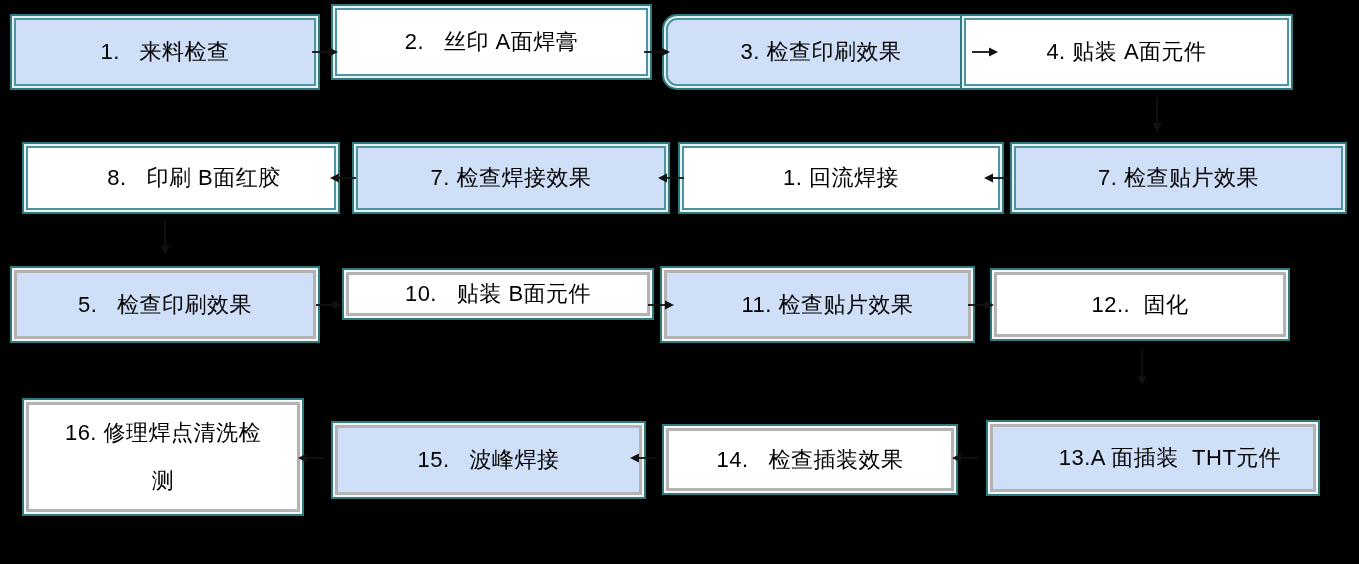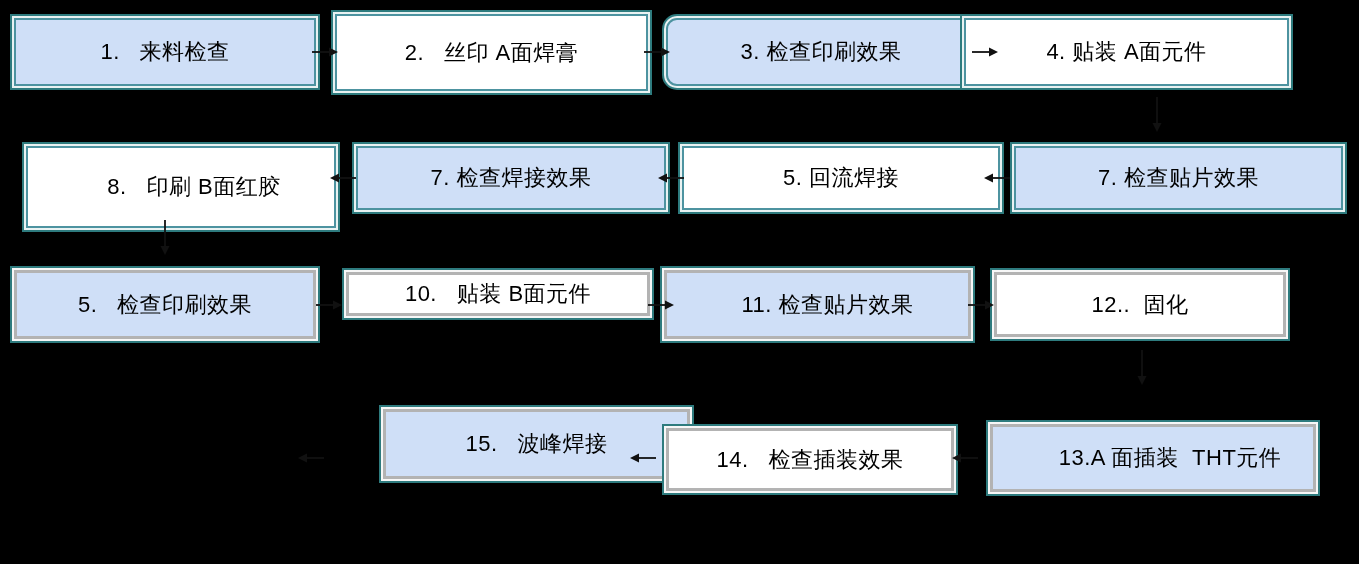--- a/index.html
+++ b/index.html
@@ -37,21 +37,21 @@
   .arr svg{ display:block; }
   .two-line{ line-height:48px; white-space:pre; flex-direction:column; display:flex; }
   .two-line span{ display:block; }
 </style>
 </head>
 <body>
 
 <div id="canvas">
 
   <div class="box blue ring-teal" style="left:10px;  top:14px; width:310px; height:76px;"><span>1.   来料检查</span></div>
-  <div class="box white ring-teal" style="left:331px; top:10px; width:321px; height:85px;"><span>2.   丝印 A面焊膏</span></div>
+  <div class="box white ring-teal" style="left:331px; top:4px; width:321px; height:76px;"><span>2.   丝印 A面焊膏</span></div>
   <div class="box blue ring-teal" style="left:662px; top:14px; width:318px; height:76px;border-radius:15px;"><span>3. 检查印刷效果</span></div>
   <div class="box white ring-teal" style="left:960px; top:14px; width:333px; height:76px;"><span>4. 贴装 A面元件</span></div>
 
   <div class="arr" style="left:312px; top:46px;">
       <svg width="26" height="12">
         <line x1="0" y1="6" x2="17" y2="6" stroke="#111" stroke-width="1.8"></line>
         <polygon points="17,1.5 26,6 17,10.5" fill="#111"></polygon>
       </svg>
     </div>
   <div class="arr" style="left:644px; top:46px;">
@@ -67,23 +67,23 @@
       </svg>
     </div>
 
   <div class="arr" style="left:1151px; top:97px;">
       <svg width="12" height="36">
         <line x1="6" y1="0" x2="6" y2="26" stroke="#111" stroke-width="1.8"></line>
         <polygon points="1.5,26 10.5,26 6,35" fill="#111"></polygon>
       </svg>
     </div>
 
-  <div class="box white ring-teal" style="left:22px;   top:142px; width:318px; height:90px;padding-left:26px;"><span>8.   印刷 B面红胶</span></div>
+  <div class="box white ring-teal" style="left:22px;   top:142px; width:318px; height:72px;padding-left:26px;"><span>8.   印刷 B面红胶</span></div>
   <div class="box blue ring-teal" style="left:352px;  top:142px; width:318px; height:72px;"><span>7. 检查焊接效果</span></div>
-  <div class="box white ring-teal" style="left:678px;  top:142px; width:326px; height:72px;"><span>5. 回流焊接</span></div>
+  <div class="box white ring-teal" style="left:678px;  top:142px; width:326px; height:72px;"><span>1. 回流焊接</span></div>
   <div class="box blue ring-teal" style="left:1010px; top:142px; width:337px; height:72px;"><span>7. 检查贴片效果</span></div>
 
   <div class="arr" style="left:984px; top:172px;">
       <svg width="26" height="12">
         <line x1="26" y1="6" x2="9" y2="6" stroke="#111" stroke-width="1.8"></line>
         <polygon points="9,1.5 0,6 9,10.5" fill="#111"></polygon>
       </svg>
     </div>
   <div class="arr" style="left:658px; top:172px;">
       <svg width="26" height="12">
@@ -129,21 +129,25 @@
       </svg>
     </div>
 
   <div class="arr" style="left:1136px; top:350px;">
       <svg width="12" height="36">
         <line x1="6" y1="0" x2="6" y2="26" stroke="#111" stroke-width="1.8"></line>
         <polygon points="1.5,26 10.5,26 6,35" fill="#111"></polygon>
       </svg>
     </div>
 
-  <div class="box blue ring-gray" style="left:331px; top:405px; width:315px; height:78px;margin-left:48px;"><span>15.   波峰焊接</span></div>
+  <div class="box white ring-gray two-line" style="left:22px;  top:398px; width:282px; height:118px;">
+    <span>16. 修理焊点清洗检</span>
+    <span>测</span>
+  </div>
+  <div class="box blue ring-gray" style="left:331px; top:421px; width:315px; height:78px;"><span>15.   波峰焊接</span></div>
   <div class="box white ring-gray" style="left:662px; top:424px; width:296px; height:71px;"><span>14.   检查插装效果</span></div>
   <div class="box blue ring-gray" style="left:986px; top:420px; width:334px; height:76px;padding-left:34px;"><span>13.A 面插装  THT元件</span></div>
 
   <div class="arr" style="left:952px; top:452px;">
       <svg width="26" height="12">
         <line x1="26" y1="6" x2="9" y2="6" stroke="#111" stroke-width="1.8"></line>
         <polygon points="9,1.5 0,6 9,10.5" fill="#111"></polygon>
       </svg>
     </div>
   <div class="arr" style="left:630px; top:452px;">

